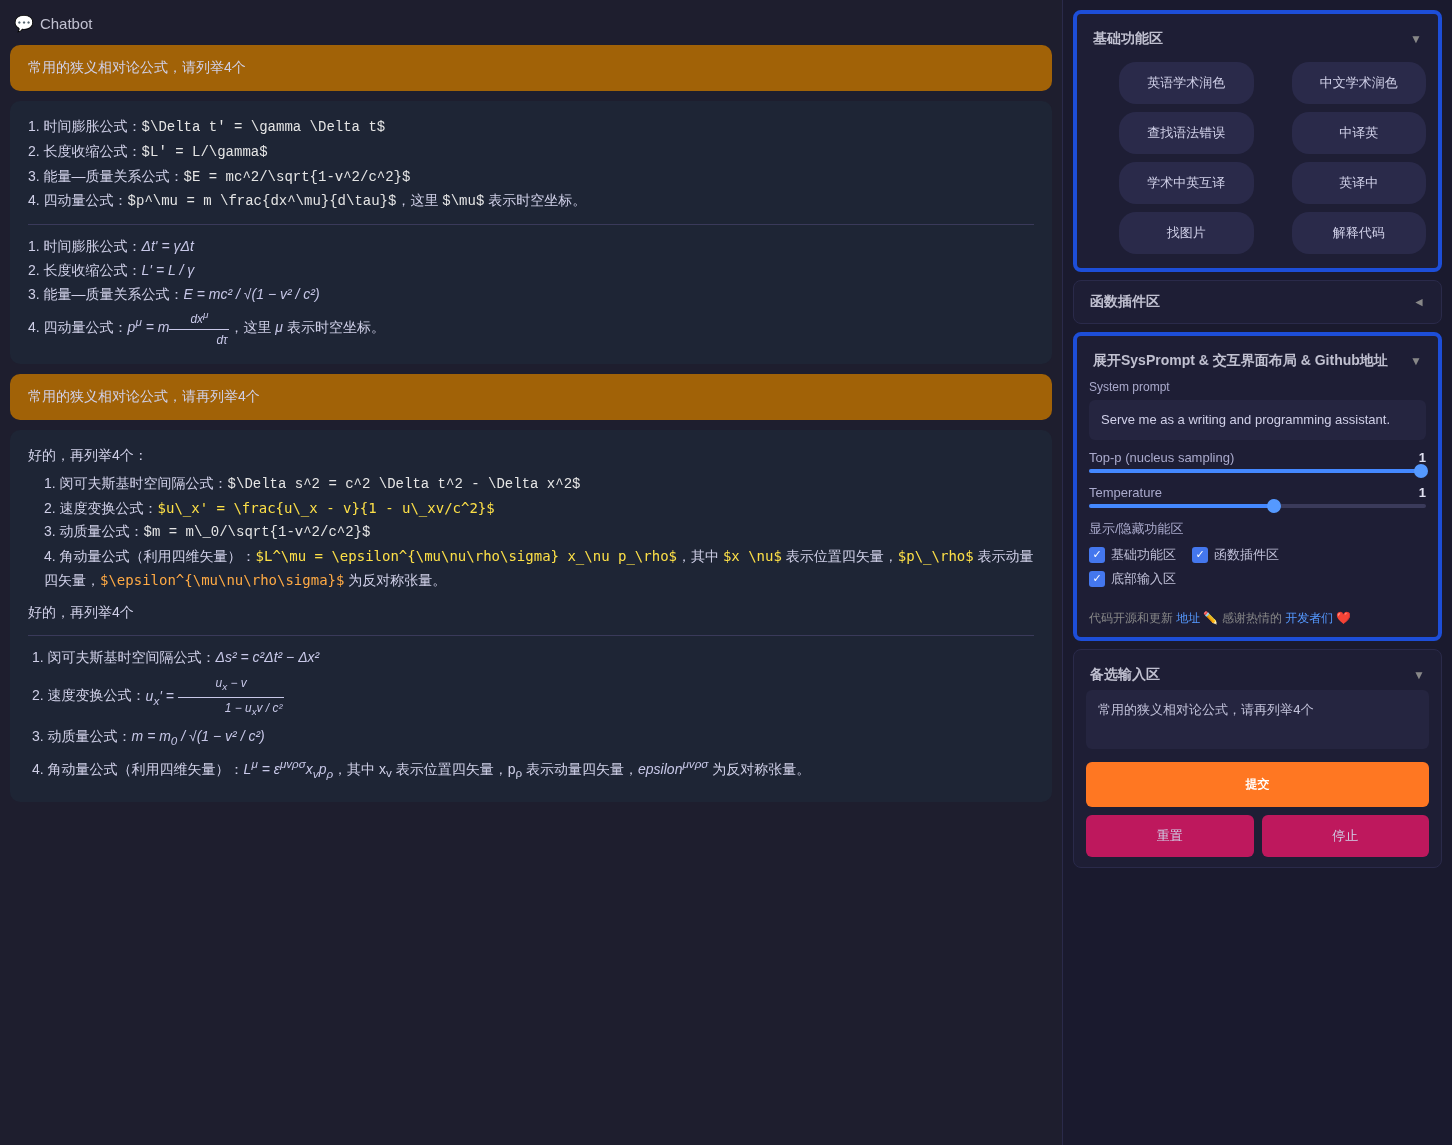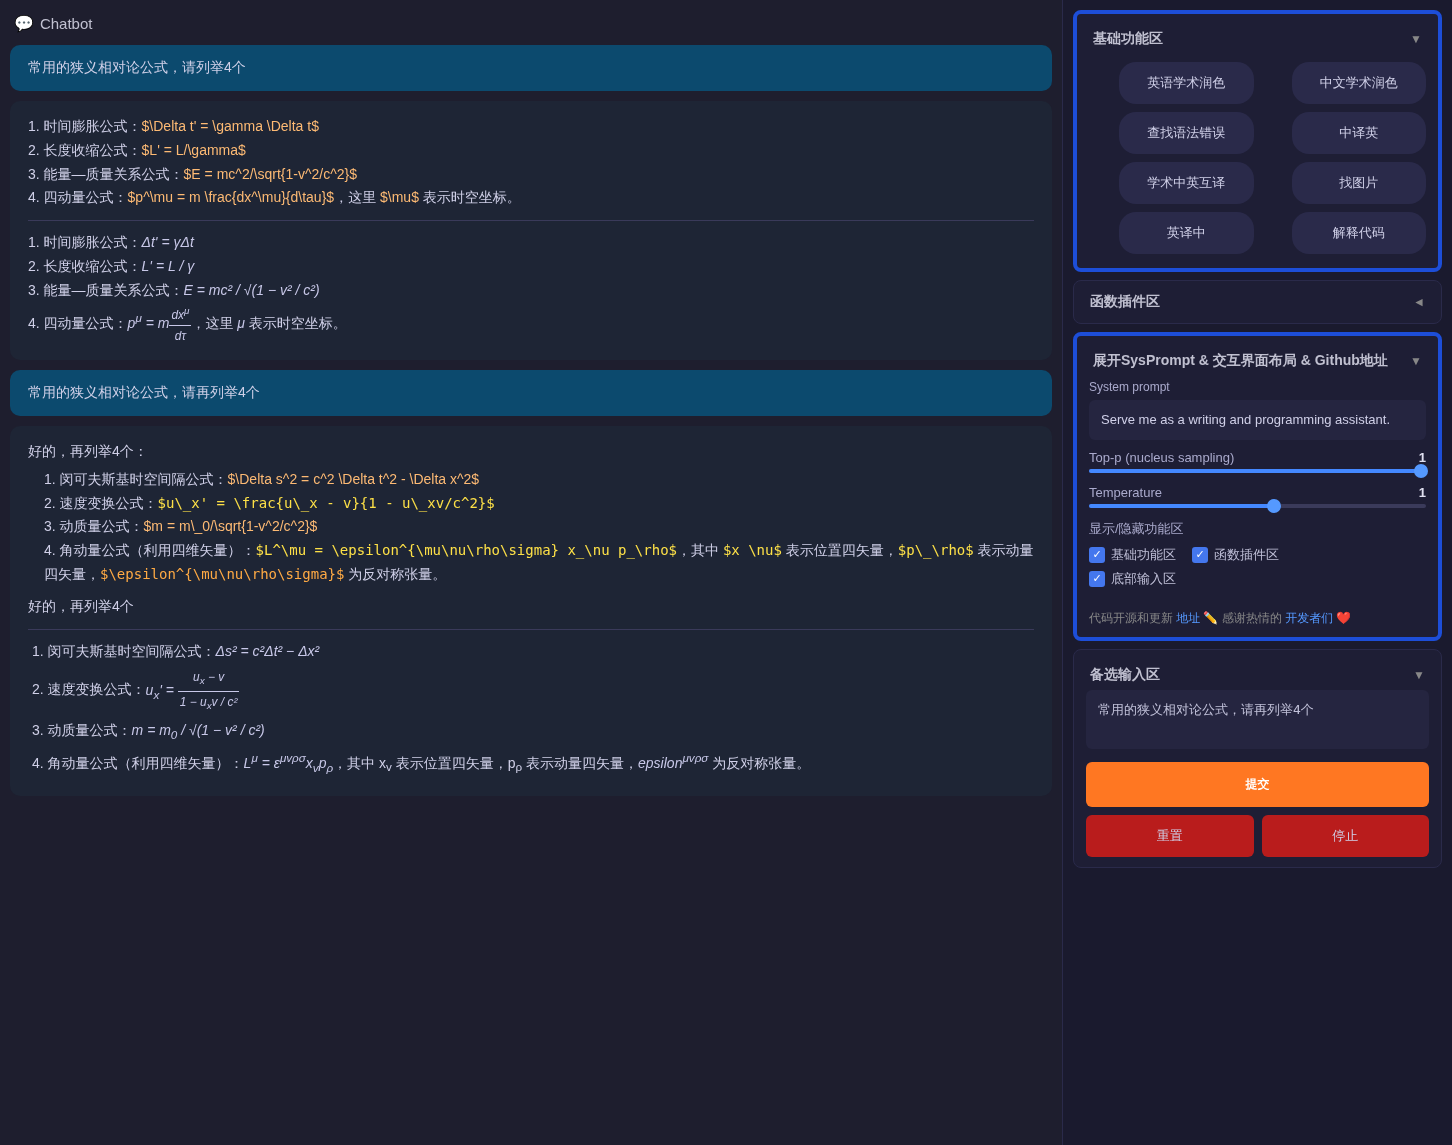--- a/index.html
+++ b/index.html
@@ -30,39 +30,39 @@
       gap: 6px;
       padding: 4px 0 12px 4px;
       font-size: 15px;
       color: #c0c0d0;
     }
     .app-title-icon {
       font-size: 16px;
     }
 
     .chat-bubble-user {
-      background: #0c4a6e;
+      background: #a16207;
       border-radius: 10px;
       padding: 14px 18px;
       margin-bottom: 10px;
       color: #d0d0e8;
       font-size: 14px;
     }
 
     .chat-bubble-ai {
       background: #1e2535;
       border-radius: 10px;
       padding: 14px 18px;
       margin-bottom: 10px;
       color: #d0d0e8;
       font-size: 14px;
       line-height: 1.7;
     }
 
-    .formula-green { color: #fdba74; font-family: Liberation Sans, sans-serif; }
+    .formula-green { color: #e5e5e5; font-family: Liberation Mono, monospace; }
     .formula-pink { color: #fde047; font-family: monospace; }
     .formula-orange { color: #ffaa44; font-family: monospace; }
 
     .divider-line {
       border: none;
       border-top: 1px solid #3a3a5a;
       margin: 10px 0;
     }
 
     .math-rendered {
@@ -279,36 +279,36 @@
       margin-bottom: 8px;
     }
 
     .bottom-btns {
       display: grid;
       grid-template-columns: 1fr 1fr;
       gap: 8px;
     }
 
     .bottom-btn {
-      background: #b91c1c;
+      background: #be185d;
       border: none;
       border-radius: 6px;
       color: #d0d0e8;
       padding: 12px;
       font-size: 13px;
       cursor: pointer;
     }
 
     
     ::-webkit-scrollbar { width: 6px; }
     ::-webkit-scrollbar-track { background: #1a1a2e; }
     ::-webkit-scrollbar-thumb { background: #3a3a5a; border-radius: 3px; }
     .frac { display: inline-block; vertical-align: middle; text-align: center; }
     .frac .num { display: block; border-bottom: 1px solid currentColor; padding: 0 2px; }
-    .frac .den { display: block; padding: 0 2px; }
+    .frac .den { display: block; padding: 0 2px; margin-left: 45px; }
 
     .functions-section {
       background: #1e1e35;
       border: 1px solid #2a2a4a;
       border-radius: 8px;
       padding: 6px 12px;
     }
   </style>
 </head>
 <body>
@@ -380,22 +380,22 @@
     <div class="section-header">
       <span>基础功能区</span>
       <span class="section-arrow">▼</span>
     </div>
     <div class="btn-grid">
       <button class="func-btn">英语学术润色</button>
       <button class="func-btn">中文学术润色</button>
       <button class="func-btn">查找语法错误</button>
       <button class="func-btn">中译英</button>
       <button class="func-btn">学术中英互译</button>
+      <button class="func-btn">英译中</button>
       <button class="func-btn">找图片</button>
-      <button class="func-btn">英译中</button>
       <button class="func-btn">解释代码</button>
     </div>
   </div>
 
   <div class="functions-section">
     <div class="section-header">
       <span>函数插件区</span>
       <span class="section-arrow">◄</span>
     </div>
   </div>

